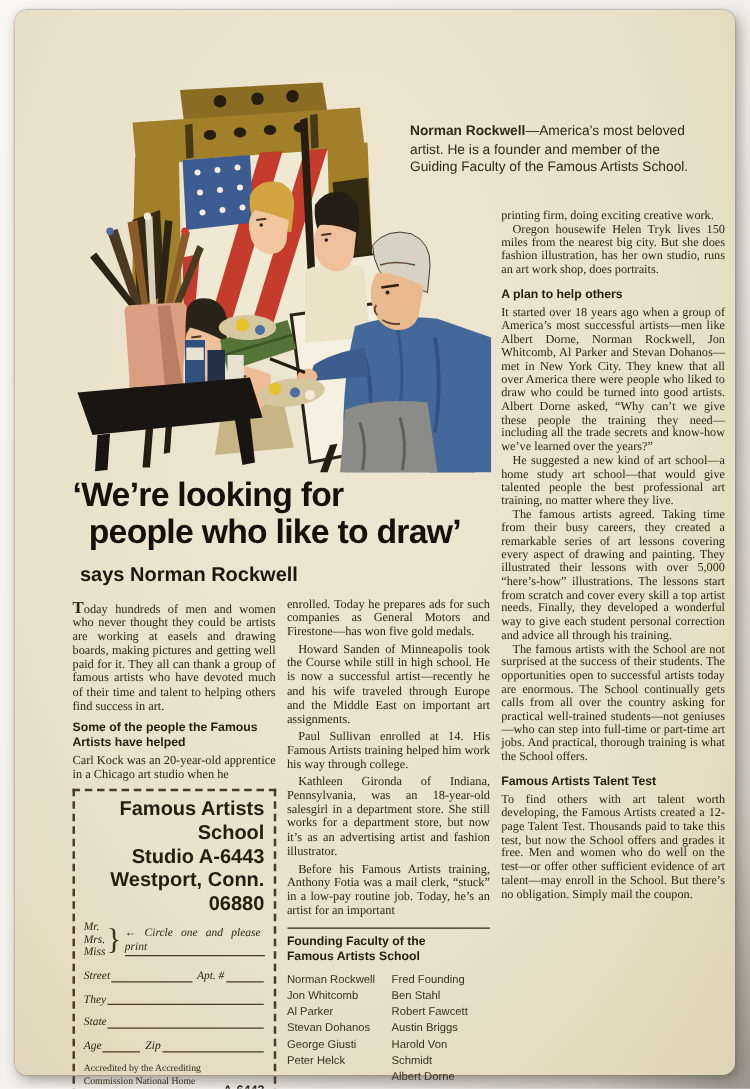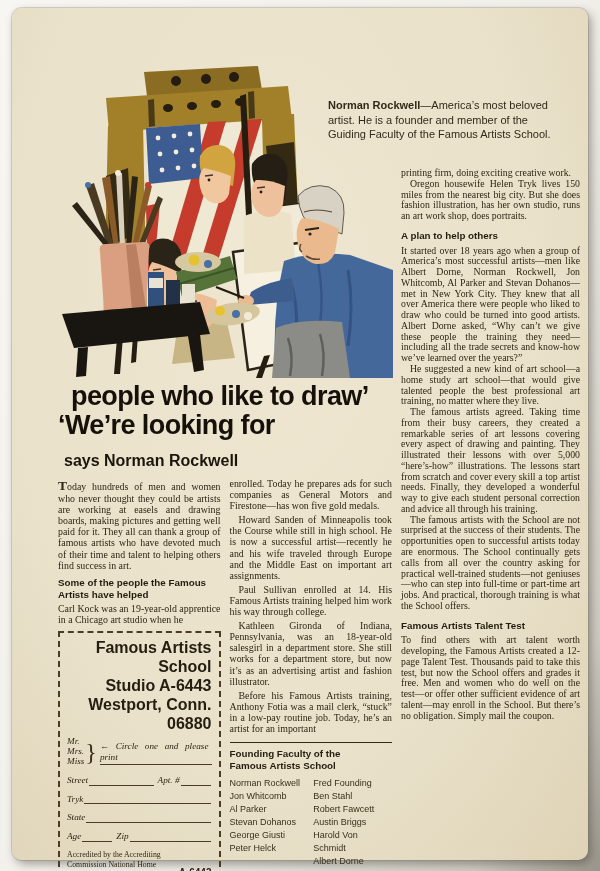--- a/index.html
+++ b/index.html
@@ -210,31 +210,31 @@
       <path d="M30 292 L40 291 L38 320 L28 321 Z" fill="#191510"></path>
       <path d="M140 280 L152 278 L156 314 L146 316 Z" fill="#191510"></path>
     </g>
   </svg>
 
   <div class="caption">
     <span class="cap-lead">Norman Rockwell</span><span>—America’s most beloved artist. He is a founder and member of the Guiding Faculty of the Famous Artists School.</span>
   </div>
 
   <div class="headline">
+    <div class="h-line">‘We’re looking for</div>
     <div class="h-line h-line2">people who like to draw’</div>
-    <div class="h-line">‘We’re looking for</div>
     <div class="byline">says Norman Rockwell</div>
   </div>
 
   <div class="cols">
 
     <div class="col">
       <p><span class="dropcap">T</span><span>oday hundreds of men and women who never thought they could be artists are working at easels and drawing boards, making pictures and getting well paid for it. They all can thank a group of famous artists who have devoted much of their time and talent to helping others find success in art.</span></p>
       <div class="subhead">Some of the people the Famous Artists have helped</div>
-      <p>Carl Kock was an 19-year-old apprentice in a Chicago art studio when he</p>
+      <p>Carl Kock was an 20-year-old apprentice in a Chicago art studio when he</p>
 
       <div class="coupon">
         <div class="c-head">Famous Artists School</div>
         <div class="c-head">Studio A-6443</div>
         <div class="c-head">Westport, Conn. 06880</div>
         <div class="salut">
           <div class="salut-names">
             <div>Mr.</div>
             <div>Mrs.</div>
             <div>Miss</div>
@@ -242,21 +242,21 @@
           <div class="brace">}</div>
           <div class="circle-note">← Circle one and please print</div>
         </div>
         <div class="frow">
           <span class="flabel">Street</span>
             <span class="fline"></span>
           <span class="flabel second">Apt. #</span>
             <span class="fline short"></span>
         </div>
         <div class="frow">
-          <span class="flabel">Tryk</span>
+          <span class="flabel">They</span>
             <span class="fline"></span>
         </div>
         <div class="frow">
           <span class="flabel">State</span>
             <span class="fline"></span>
         </div>
         <div class="frow">
           <span class="flabel">Age</span>
             <span class="fline short"></span>
           <span class="flabel second">Zip</span>

